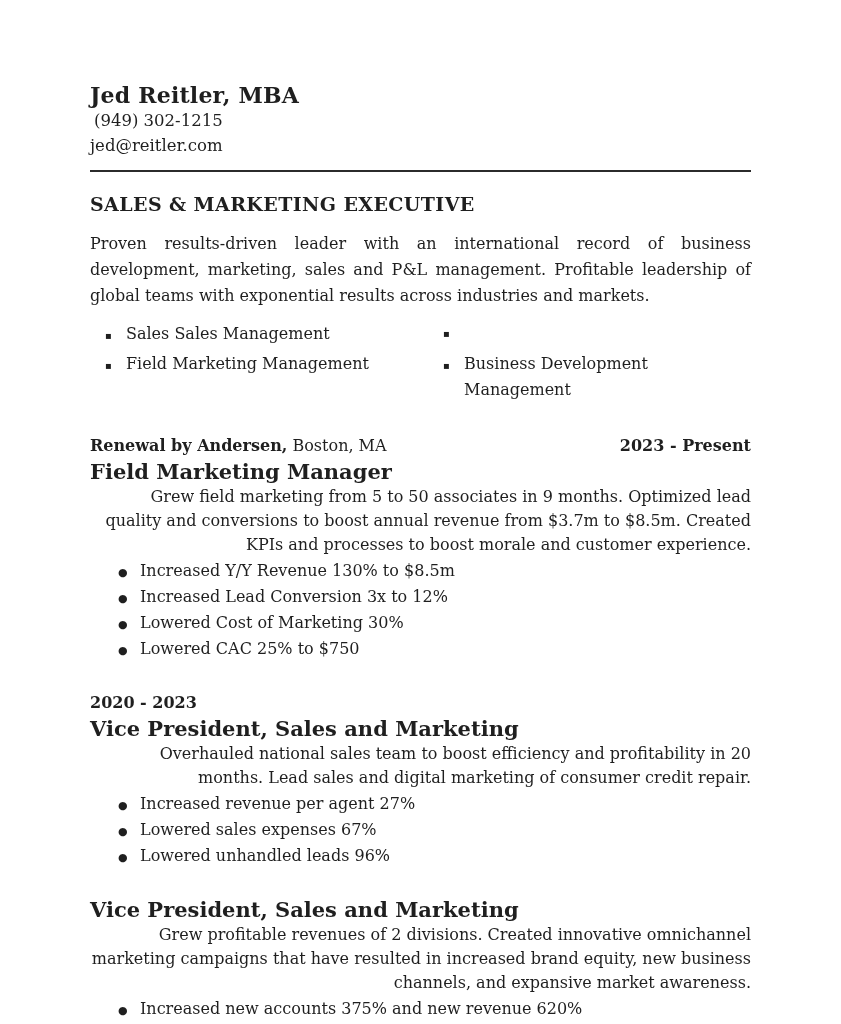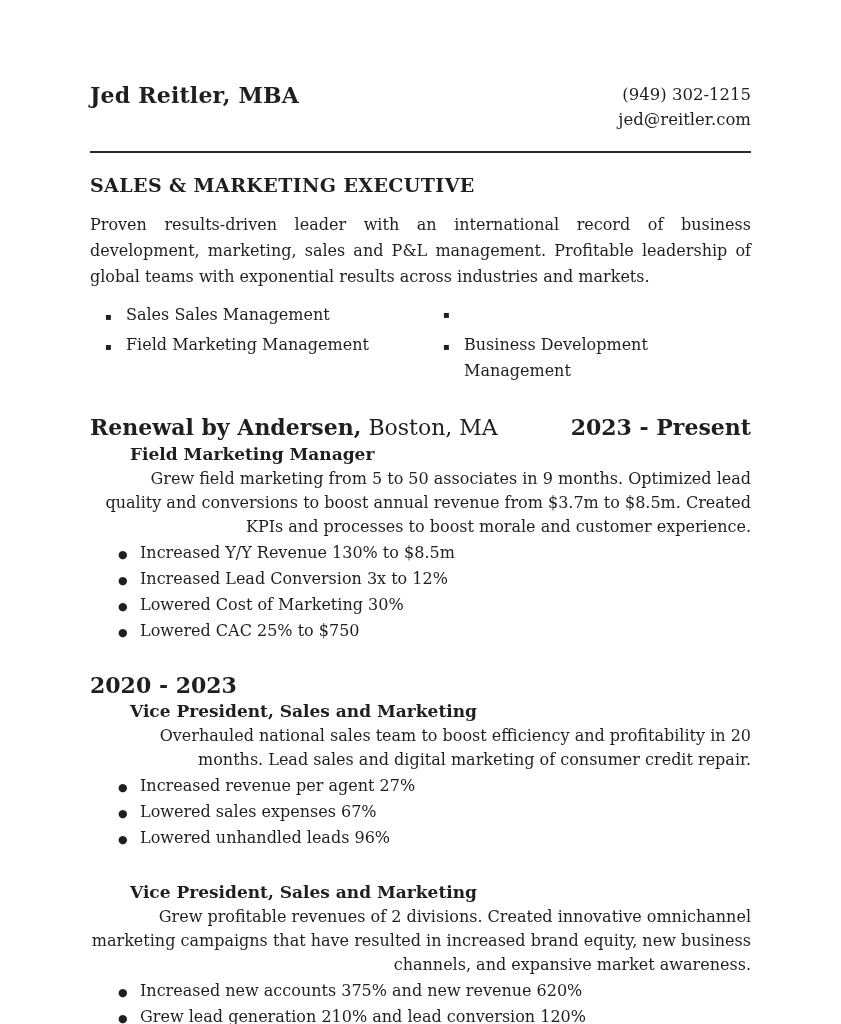--- a/index.html
+++ b/index.html
@@ -16,21 +16,22 @@
     background: #ffffff;
     padding: 82px 90px 0 90px;
     overflow: hidden;
   }
   
   .header {
     display: flex;
     justify-content: space-between;
     align-items: flex-start;
     border-bottom: 2px solid #2b2b2b;
-    padding-bottom: 19px;
+    padding-bottom: 12px;
+    flex-direction: column;
   }
   .name {
     font-size: 22px;
     font-weight: bold;
     line-height: 26px;
     letter-spacing: 0.2px;
   }
   .contact {
     text-align: right;
     font-size: 16.5px;
@@ -72,32 +73,31 @@
     margin-left: 15px;
     flex: none;
   }
   
   .job { margin-top: 28px; }
   .job.first { margin-top: 31px; }
   .job-head {
     display: flex;
     justify-content: space-between;
     align-items: baseline;
-    font-size: 22px;
+    font-size: 16px;
     line-height: 24px;
   }
   .company { font-weight: bold; }
   .location { font-weight: normal; }
   .dates { font-weight: bold; white-space: nowrap; }
   .role {
-    font-size: 17px;
+    font-size: 21px;
     font-weight: bold;
     line-height: 24px;
     margin-top: 2px;
-    margin-left: 40px;
   }
   .desc {
     font-size: 16px;
     line-height: 24px;
     margin-top: 1px;
     text-align: right;
   }
   .achievements {
     list-style: none;
     margin-top: 2px;

